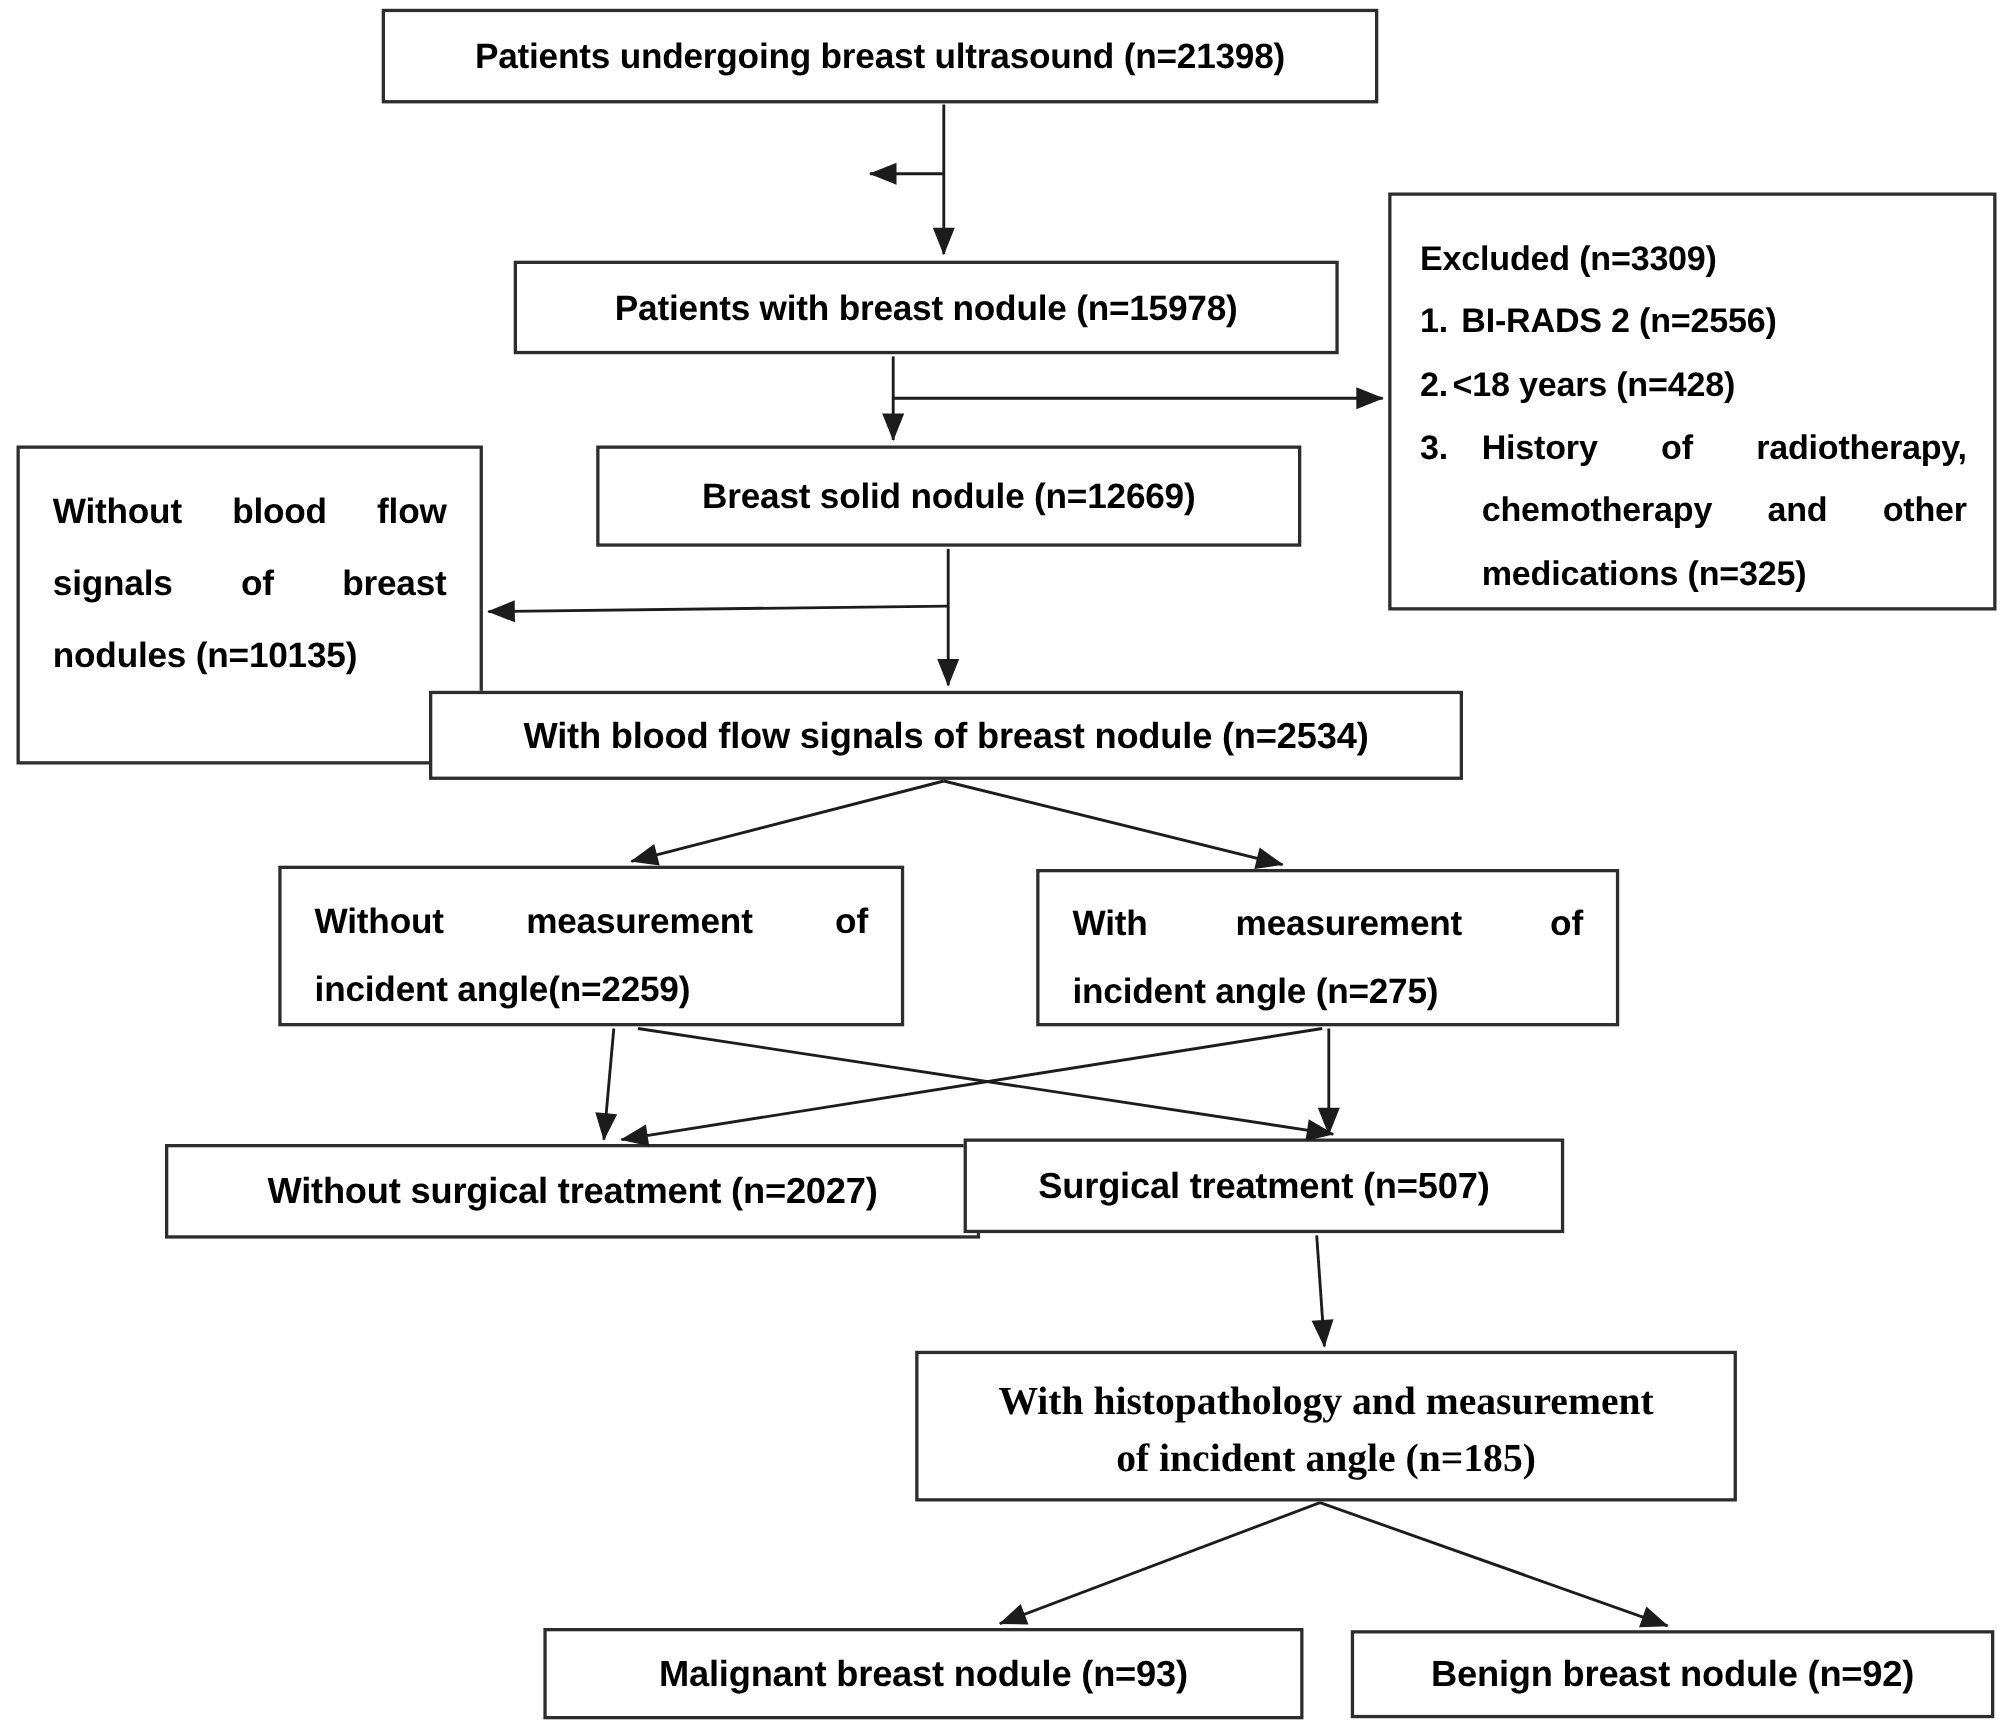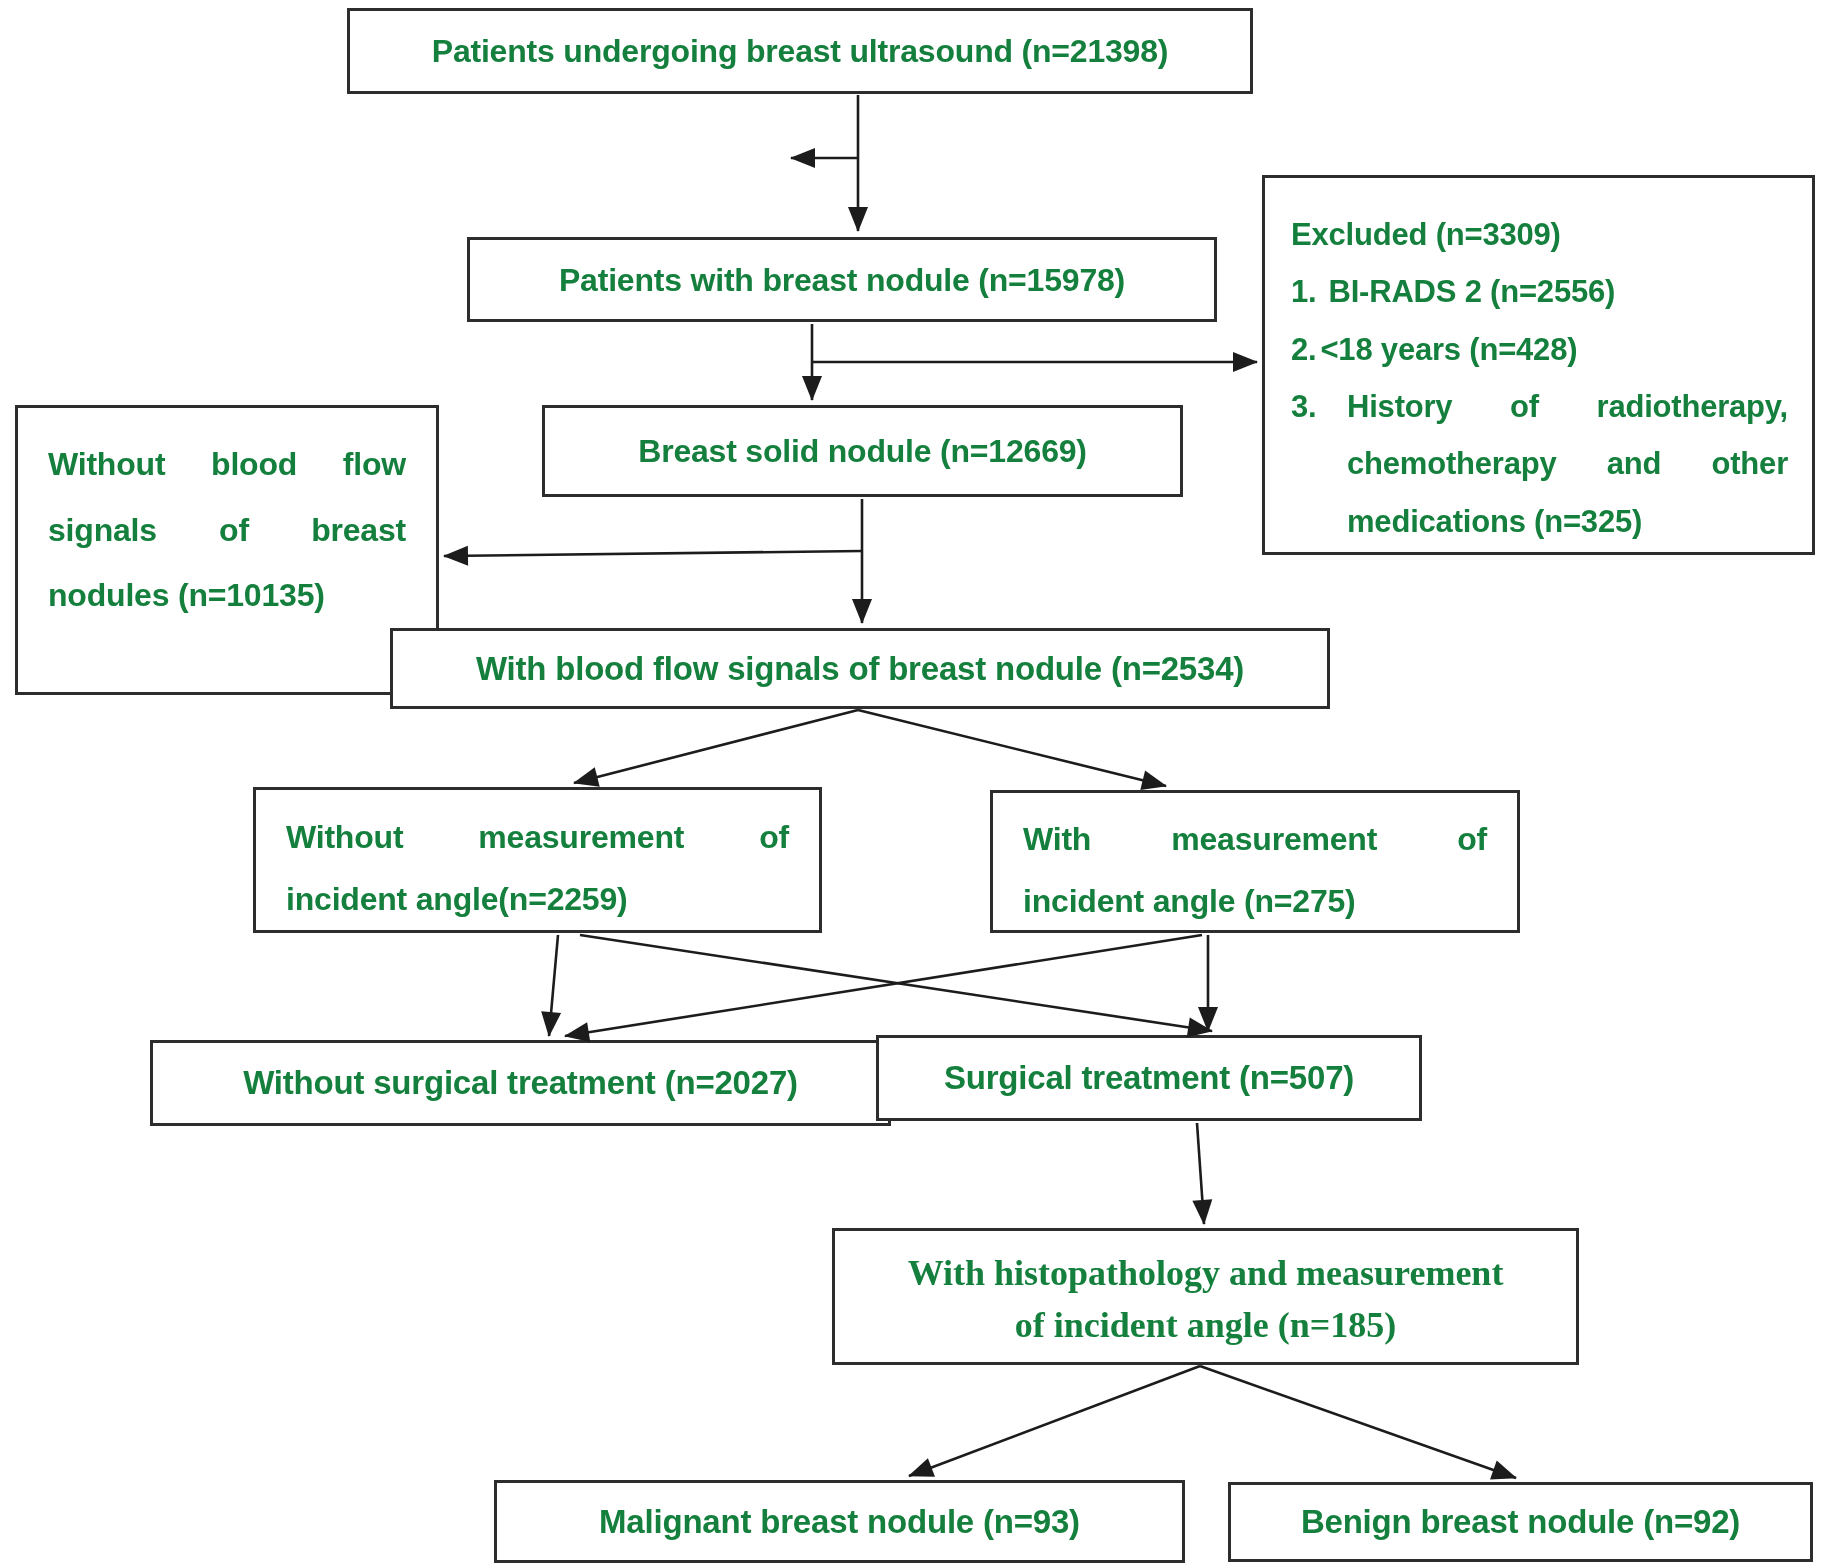--- a/index.html
+++ b/index.html
@@ -1,35 +1,35 @@
 <!DOCTYPE html>
 <html><head>
 <meta charset="utf-8">
 <style>
   html,body{margin:0;padding:0;background:#ffffff;}
   #canvas{
     position:relative;width:1830px;height:1568px;background:#ffffff;
-    font-family:"Liberation Sans", sans-serif;color:#15803d;
+    font-family:"Liberation Sans", sans-serif;color:#000000;
   }
   .box{
     position:absolute;background:#ffffff;border:3px solid #2d2d2d;box-sizing:border-box;
     display:flex;align-items:center;justify-content:center;text-align:center;
     font-size:32px;font-weight:700;letter-spacing:-0.2px;line-height:1.25;
   }
   .blk{display:block;text-align:left;}
   
   .b-a{left:347px;top:8px;width:906px;height:86px;}
   .b-b{left:6px;top:112px;width:780px;height:93px;}
   .b-c{left:467px;top:237px;width:750px;height:85px;}
   .b-d{left:1262px;top:175px;width:553px;height:380px;font-size:31px;padding:28px 24px 0 26px;line-height:1.85;}
   .b-e{left:15px;top:405px;width:424px;height:290px;font-size:32px;padding:24px 30px 0 30px;}
   .b-f{left:542px;top:405px;width:641px;height:92px;}
   .b-g{left:390px;top:628px;width:940px;height:81px;font-size:33px;}
   .b-h{left:253px;top:787px;width:569px;height:146px;font-size:32px;padding:16px 30px 0 30px;}
-  .b-i{left:942px;top:790px;width:530px;height:143px;font-size:32px;padding:15px 30px 0 30px;margin-left:48px;}
+  .b-i{left:942px;top:790px;width:530px;height:143px;font-size:32px;padding:15px 30px 0 30px;}
   .b-j{left:150px;top:1040px;width:741px;height:86px;font-size:33px;}
   .b-k{left:876px;top:1035px;width:546px;height:86px;font-size:33px;}
   .b-l{left:832px;top:1228px;width:747px;height:137px;text-align:center;
        font-family:"Liberation Serif", serif;font-size:36px;font-weight:700;
        padding-top:16px;line-height:1.45;letter-spacing:0;}
   .b-m{left:494px;top:1480px;width:691px;height:83px;font-size:33px;}
   .b-n{left:1228px;top:1482px;width:585px;height:80px;font-size:33px;}
   
   .jl{text-align:justify;text-align-last:justify;line-height:2.05;}
   .jl.last{text-align:right;text-align-last:left;}

